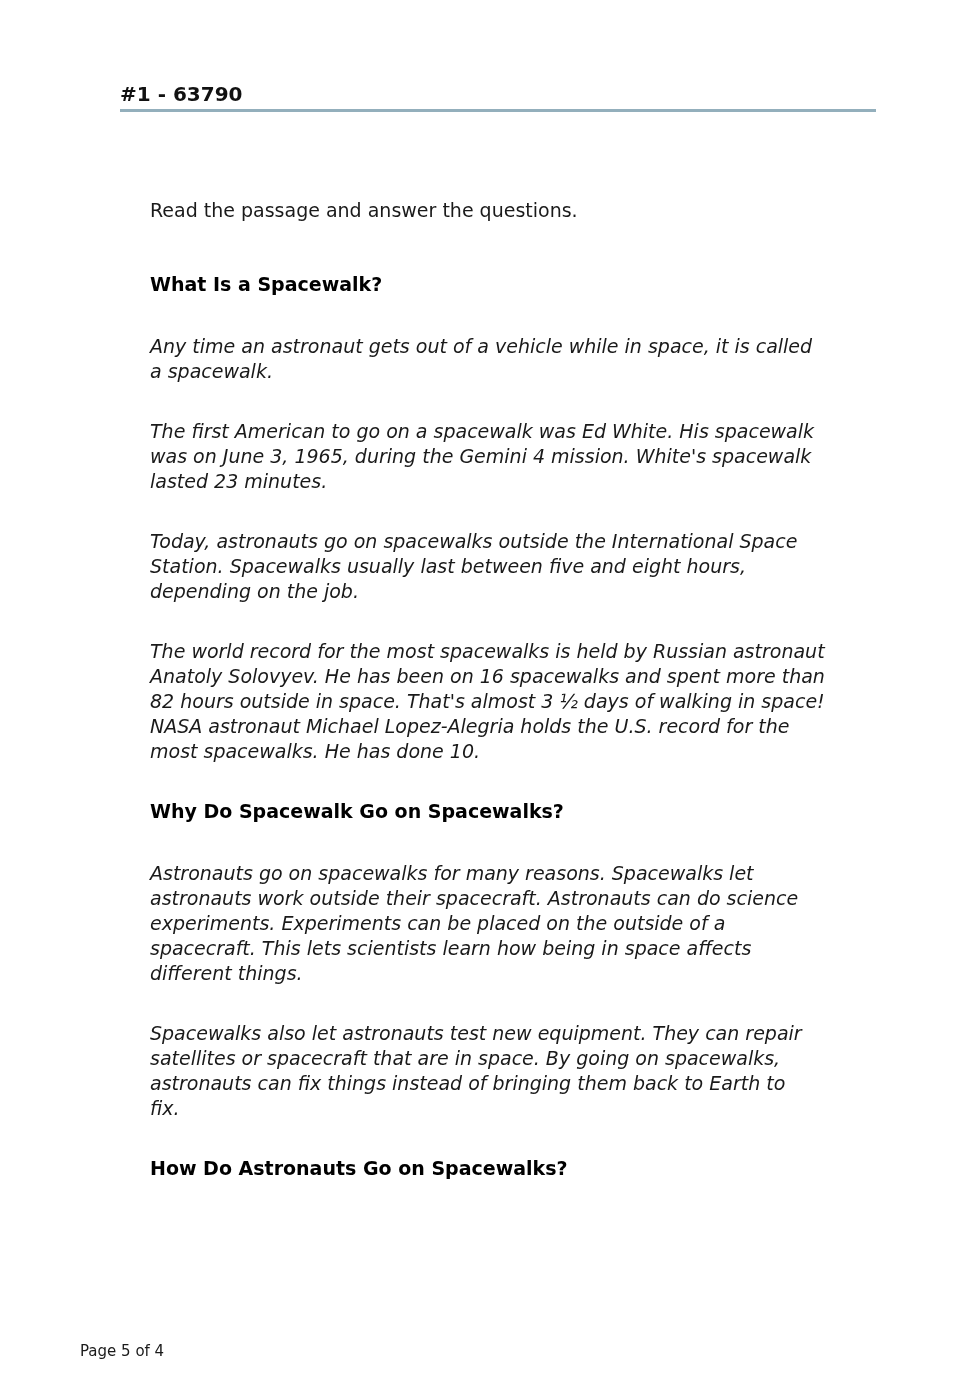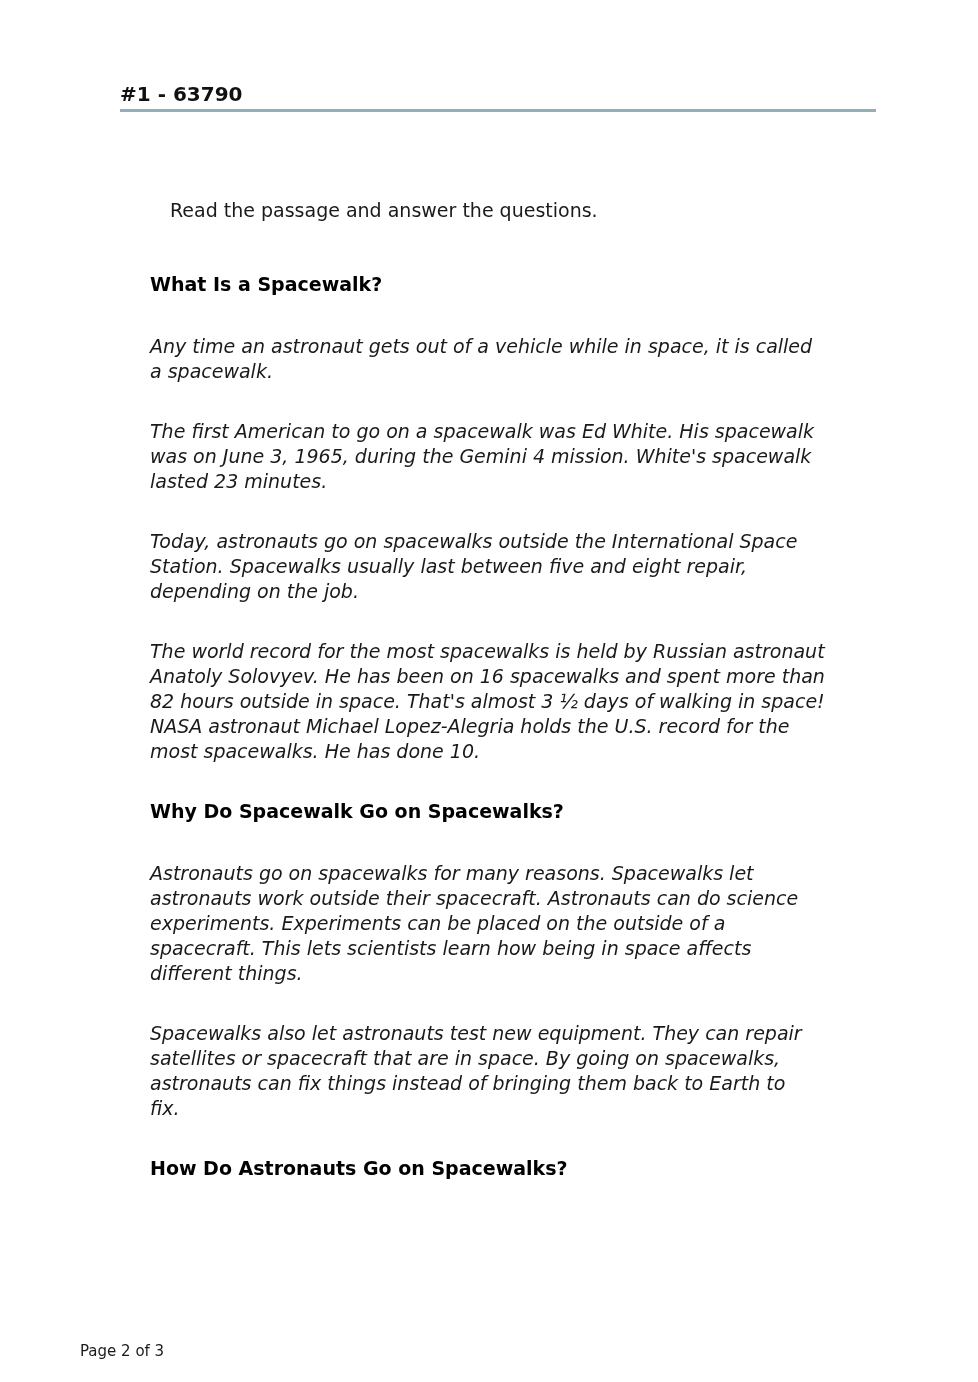--- a/index.html
+++ b/index.html
@@ -31,21 +31,20 @@
     position: absolute;
     left: 150px;
     top: 198px;
     width: 716px;
   }
   .intro {
     font-size: 19px;
     line-height: 25px;
     margin-bottom: 49px;
     white-space: pre-line;
-    margin-left: 20px;
   }
   .section-heading {
     font-size: 19px;
     font-weight: bold;
     line-height: 25px;
     color: #000000;
     margin-bottom: 37px;
   }
   .passage-paragraph {
     font-size: 19px;
@@ -84,21 +83,21 @@
 
     <p class="passage-paragraph">Any time an astronaut gets out of a vehicle while in space, it is called
 a spacewalk.</p>
 
 
     <p class="passage-paragraph">The first American to go on a spacewalk was Ed White. His spacewalk
 was on June 3, 1965, during the Gemini 4 mission. White's spacewalk
 lasted 23 minutes.</p>
 
     <p class="passage-paragraph">Today, astronauts go on spacewalks outside the International Space
-Station. Spacewalks usually last between five and eight repair,
+Station. Spacewalks usually last between five and eight hours,
 depending on the job.</p>
 
     <p class="passage-paragraph">The world record for the most spacewalks is held by Russian astronaut
 Anatoly Solovyev. He has been on 16 spacewalks and spent more than
 82 hours outside in space. That's almost 3 ½ days of walking in space!
 NASA astronaut Michael Lopez-Alegria holds the U.S. record for the
 most spacewalks. He has done 10.</p>
 
     <h2 class="section-heading">Why Do Spacewalk Go on Spacewalks?</h2>
 
@@ -111,16 +110,16 @@
     <p class="passage-paragraph">Spacewalks also let astronauts test new equipment. They can repair
 satellites or spacecraft that are in space. By going on spacewalks,
 astronauts can fix things instead of bringing them back to Earth to
 fix.</p>
 
     <h2 class="section-heading">How Do Astronauts Go on Spacewalks?</h2>
 
   </div>
 
   <div class="page-footer">
-    <span>Page 2 of 3</span>
+    <span>Page 5 of 4</span>
   </div>
 
 </div>
 
 </body></html>

